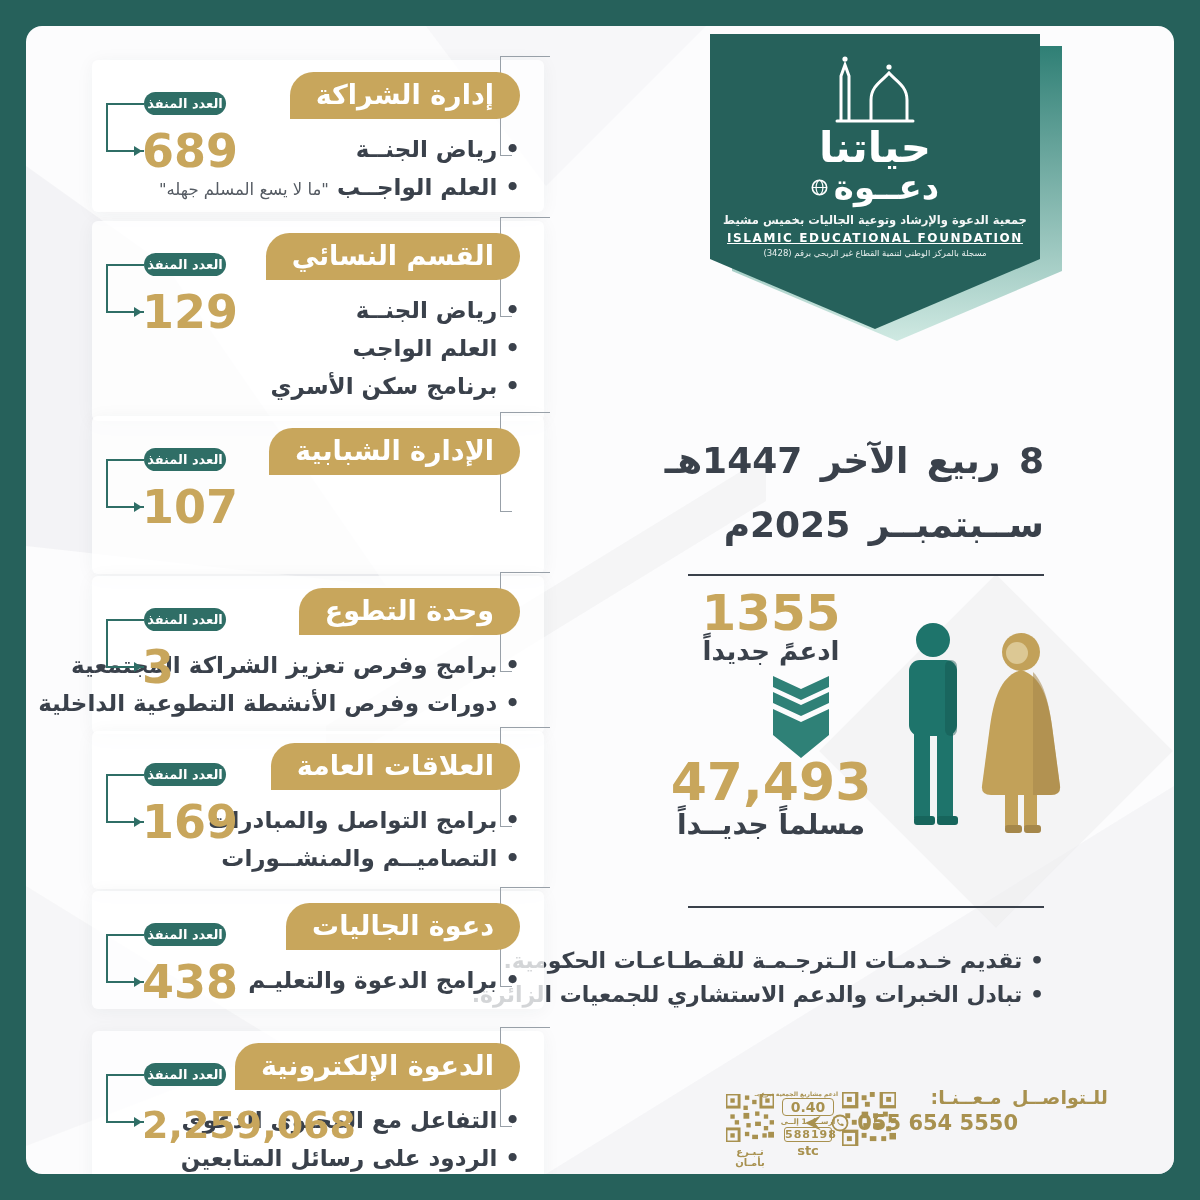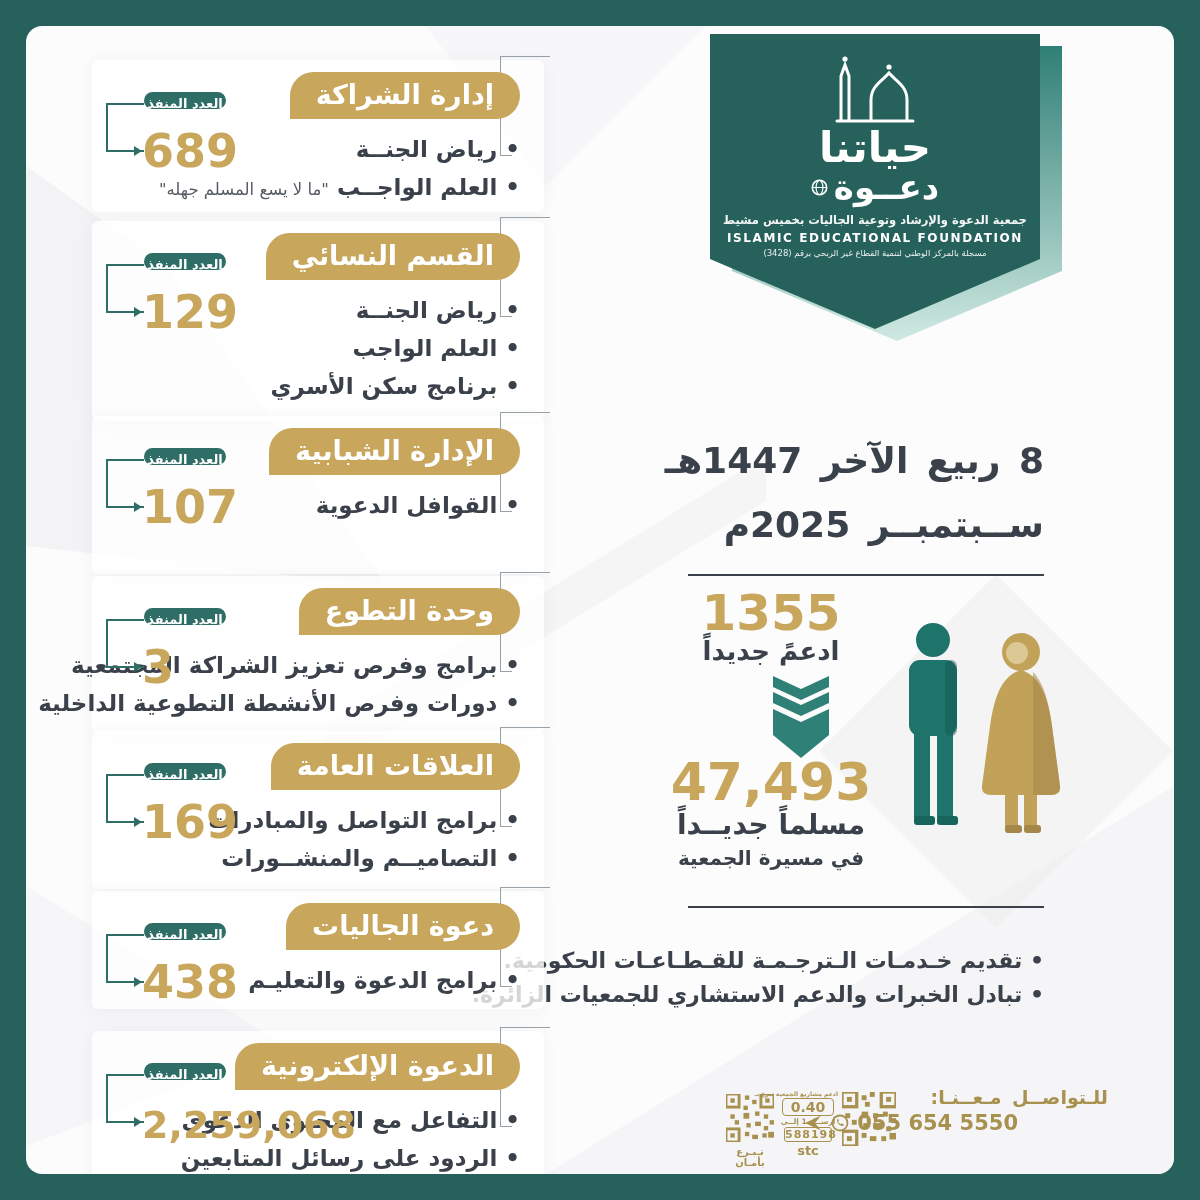--- a/index.html
+++ b/index.html
@@ -15,21 +15,21 @@
   
   #bg{position:absolute;inset:0;z-index:0;}
   .layer{position:absolute;z-index:1;}
 
   
   .pennant{position:absolute;left:684px;top:8px;width:356px;height:316px;z-index:2;}
   .pennant-inner{position:absolute;left:0;top:0;width:330px;height:300px;text-align:center;color:#fff;direction:rtl;}
   .logo-name1{font-size:42px;font-weight:bold;line-height:1.05;margin-top:2px;}
   .logo-name2{font-size:34px;font-weight:bold;line-height:1.05;display:flex;align-items:center;justify-content:center;gap:6px;}
   .logo-callig{font-size:11.5px;font-weight:bold;margin-top:7px;opacity:.95;}
-  .logo-en{font-size:12px;font-weight:bold;letter-spacing:1.6px;margin-top:4px;direction:ltr;}
+  .logo-en{font-size:12px;font-weight:bold;letter-spacing:1.6px;margin-top:4px;direction:ltr;text-decoration:underline;}
   .logo-reg{font-size:8.5px;margin-top:3px;opacity:.9;}
 
   
   .r-title{position:absolute;right:130px;top:350px;font-size:42px;font-weight:bold;color:var(--gold2);word-spacing:14px;direction:rtl;}
   .r-date{position:absolute;right:130px;font-size:36px;font-weight:bold;color:var(--dark);direction:rtl;word-spacing:6px;}
   .d1{top:414px;} .d2{top:478px;}
   .divider{position:absolute;left:662px;width:356px;border-top:2px solid var(--dark);}
   .dv1{top:548px;} .dv2{top:880px;}
   .stat-num{position:absolute;text-align:center;font-weight:bold;color:var(--gold);}
   .sn1{left:645px;width:200px;top:558px;font-size:50px;}
@@ -73,21 +73,21 @@
         background:rgba(255,255,255,.78);border-radius:6px;box-shadow:0 2px 18px rgba(40,50,60,.05);}
   .bracket{position:absolute;right:624px;width:50px;top:calc(var(--top) - 16px);height:100px;
         border-top:1.5px solid var(--bracket);border-left:1.5px solid var(--bracket);}
   .bracket .tick{position:absolute;left:-1px;bottom:0;width:12px;height:0;border-top:1.5px solid var(--bracket);}
   .pill{position:absolute;right:654px;top:var(--top);background:var(--gold);color:#fff;
         font-size:27px;font-weight:bold;padding:7px 26px 9px;border-radius:26px 26px 26px 0;white-space:nowrap;}
   .bullets{position:absolute;right:654px;top:calc(var(--top) + 58px);list-style:none;text-align:right;}
   .bullets li{font-size:23px;font-weight:bold;color:var(--dark);line-height:38px;white-space:nowrap;}
   .bullets li::before{content:"•  ";}
   .bullets .bn{font-size:16.5px;font-weight:normal;color:#555b63;}
-  .numpill{position:absolute;left:118px;top:calc(var(--top) + 20px);width:82px;height:17px;background:var(--teal2);
+  .numpill{position:absolute;left:118px;top:calc(var(--top) + 20px);width:82px;height:23px;background:var(--teal2);
         color:#fff;font-size:13px;font-weight:bold;border-radius:12px;text-align:center;line-height:23px;direction:rtl;}
   .connector{position:absolute;left:80px;top:calc(var(--top) + 31px);width:38px;height:49px;
         border-left:2px solid var(--teal2);border-top:2px solid var(--teal2);border-bottom:2px solid var(--teal2);}
   .connector .arrow{position:absolute;right:2px;bottom:-6px;width:0;height:0;
         border-top:5px solid transparent;border-bottom:5px solid transparent;border-left:8px solid var(--teal2);}
   .num{position:absolute;left:116px;top:calc(var(--top) + 52px);font-size:46px;font-weight:bold;color:var(--gold);direction:ltr;}
   .s7 .num{font-size:38px;top:calc(var(--top) + 60px);}
   svg{display:block;}
 </style>
 </head>
@@ -152,21 +152,20 @@
     <svg width="58" height="84" viewBox="0 0 58 84">
       <g fill="#2F8177">
         <path d="M1,0 L29,13 L57,0 L57,11 L29,24 L1,11 Z"></path>
         <path d="M1,16 L29,29 L57,16 L57,27 L29,40 L1,27 Z"></path>
         <path d="M1,33 L29,46 L57,33 L57,59 L29,82 L1,59 Z"></path>
       </g>
     </svg>
   </div>
   <div class="stat-num sn2 layer">47,493</div>
   <div class="stat-label sl2 layer">مسلماً جديــداً</div>
-  <div class="stat-label sl3 layer">في مسيرة الجمعية</div>
 
   <div class="people layer">
     <svg width="210" height="235" viewBox="0 0 210 235">
       <g>
         <circle cx="52" cy="26" r="17" fill="#1E746B"></circle>
         <rect x="28" y="46" width="48" height="76" rx="11" fill="#1E746B"></rect>
         <rect x="33" y="118" width="16" height="86" fill="#1E746B"></rect>
         <rect x="56" y="118" width="16" height="86" fill="#1E746B"></rect>
         <rect x="33" y="202" width="21" height="9" rx="3" fill="#17655C"></rect>
         <rect x="56" y="202" width="21" height="9" rx="3" fill="#17655C"></rect>
@@ -318,21 +317,20 @@
     <div class="num">129</div>
   </div>
 
   <div class="section s3">
     <div class="card"></div>
     <div class="bracket">
           <i class="tick"></i>
         </div>
     <div class="pill">الإدارة الشبابية</div>
     <ul class="bullets">
-      <li><span>القوافل الدعوية</span></li>
     </ul>
     <div class="numpill">العدد المنفذ</div>
     <div class="connector">
           <i class="arrow"></i>
         </div>
     <div class="num">107</div>
   </div>
 
   <div class="section s4">
     <div class="card"></div>

